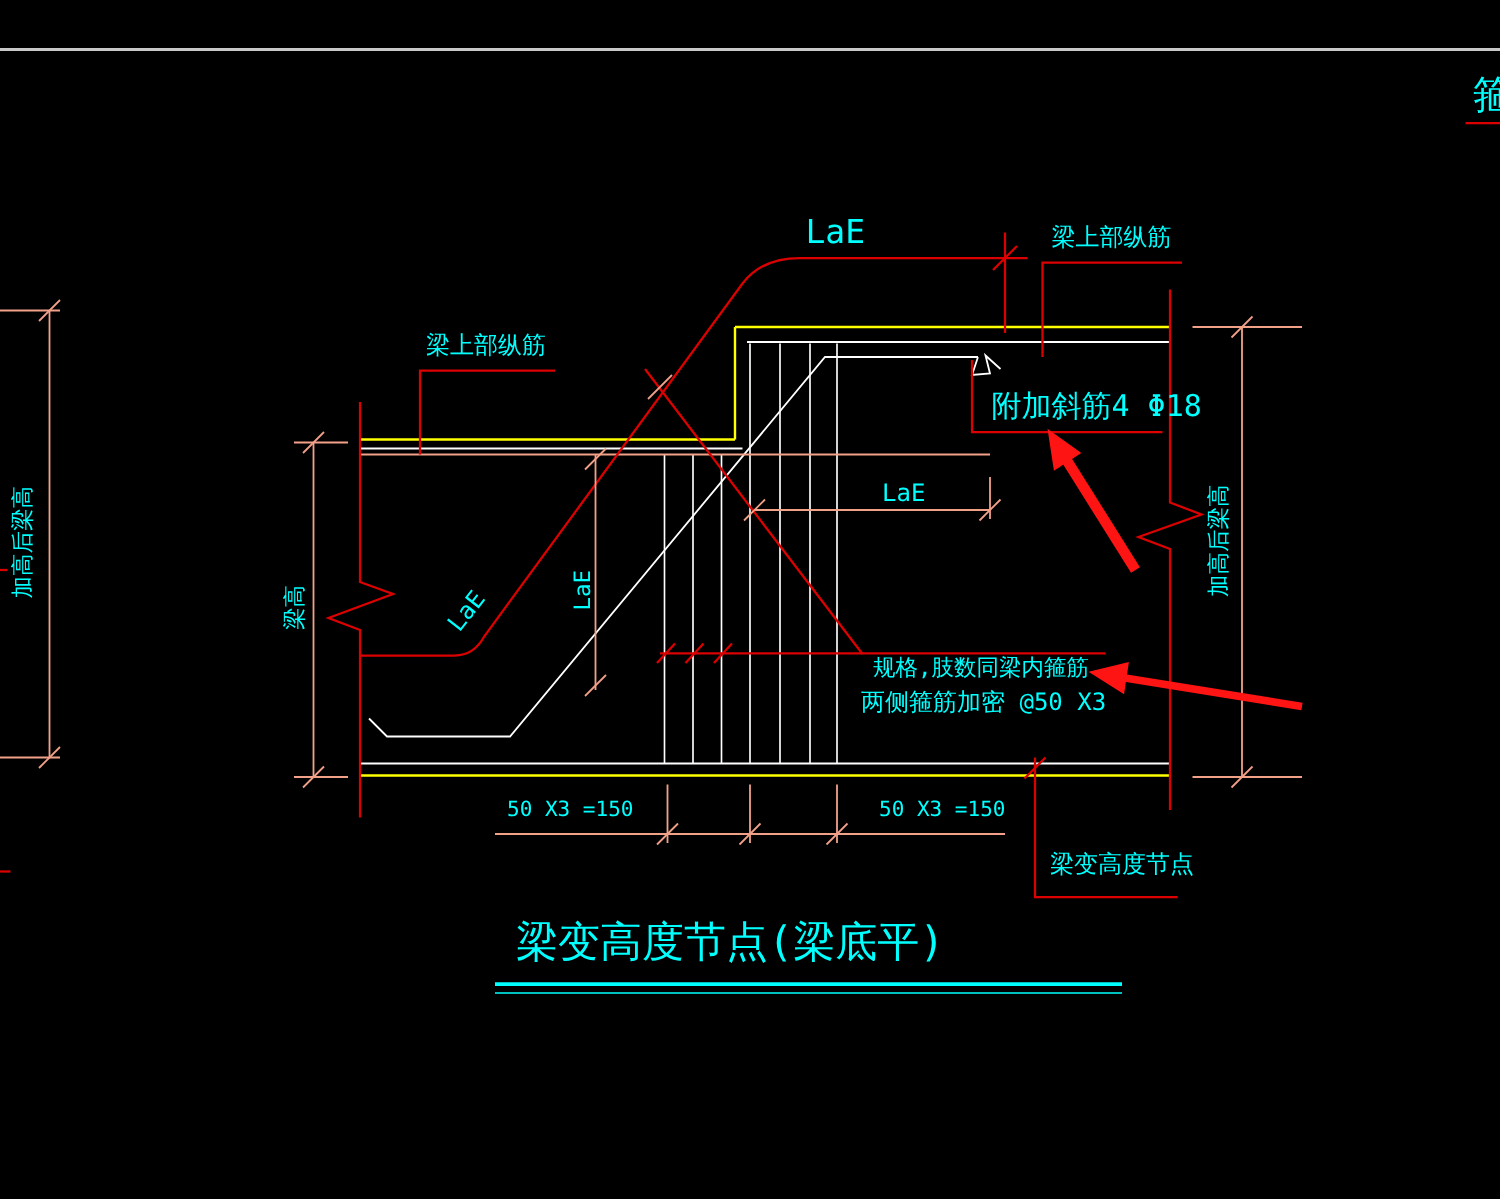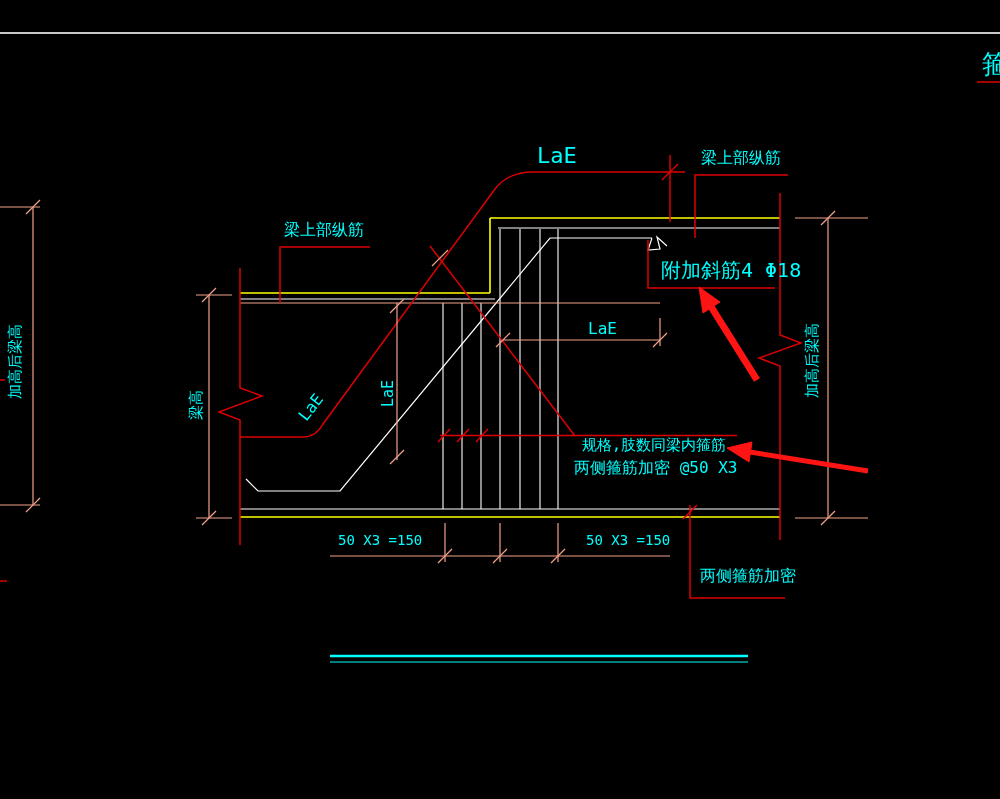--- a/index.html
+++ b/index.html
@@ -97,25 +97,26 @@
     </g>
   </svg>
 
   <div class="t" style="left:537px;top:144px;font-size:22px;">LaE</div>
   <div class="t" style="left:701px;top:150px;font-size:16px;">梁上部纵筋</div>
   <div class="t" style="left:284px;top:222px;font-size:16px;">梁上部纵筋</div>
   <div class="t" style="left:661px;top:260px;font-size:20px;">附加斜筋4 Φ18</div>
   <div class="t" style="left:588px;top:321px;font-size:16px;">LaE</div>
   <div class="t" style="left:574px;top:428px;font-size:16px;margin-top:32px;">两侧箍筋加密  @50 X3</div>
   <div class="t" style="left:582px;top:438px;font-size:15px;">规格,肢数同梁内箍筋</div>
-  <div class="t" style="left:700px;top:568px;font-size:16px;">两侧箍筋加密</div>
+  <div class="t" style="left:700px;top:568px;font-size:16px;">梁变高度节点</div>
   <div class="t" style="left:338px;top:533px;font-size:14px;">50 X3 =150</div>
   <div class="t" style="left:586px;top:533px;font-size:14px;">50 X3 =150</div>
   <div class="t" style="left:982px;top:51px;font-size:26px;">箍</div>
 
   <div class="t vt" style="left:8px;top:399px;font-size:15px;">加高后梁高</div>
   <div class="t vt" style="left:189px;top:420px;font-size:15px;">梁高</div>
   <div class="t vt" style="left:805px;top:398px;font-size:15px;">加高后梁高</div>
   <div class="t vt" style="left:381px;top:407px;font-size:15px;">LaE</div>
   <div class="t" style="left:296px;top:414px;font-size:16px;transform-origin:0 0;transform:rotate(-52deg);">LaE</div>
 
+  <div class="t" style="left:344px;top:613px;font-size:28px;">梁变高度节点(梁底平)</div>
 
 </div>
 
 </body></html>

